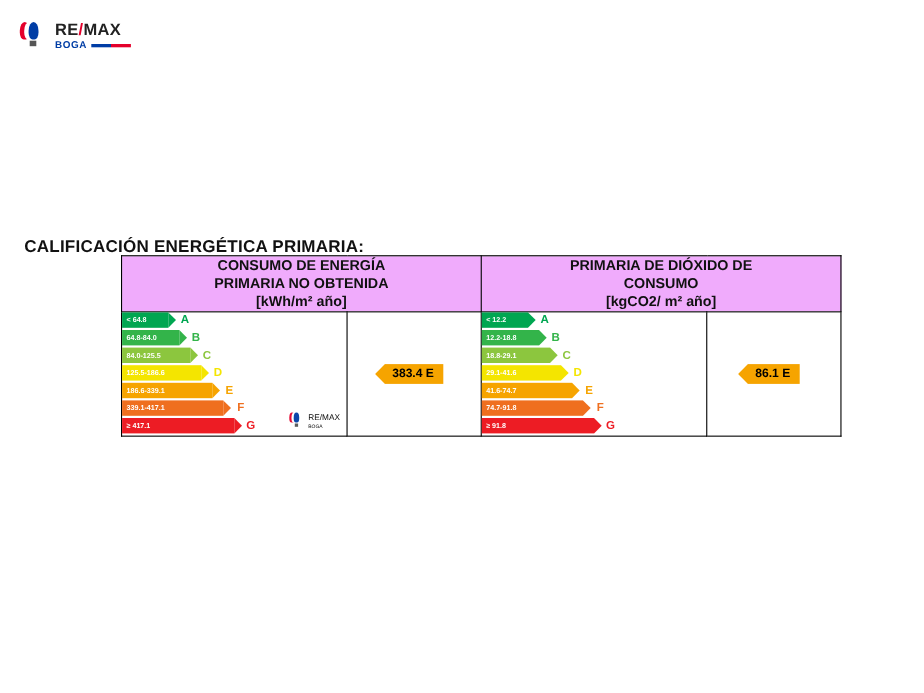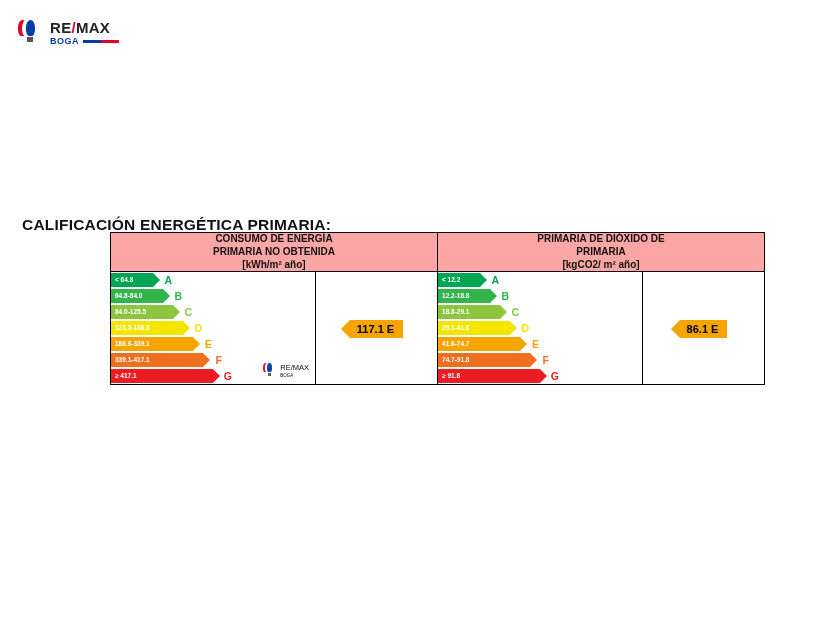--- a/index.html
+++ b/index.html
@@ -103,23 +103,23 @@
     width: 655px;
     border-collapse: collapse;
     table-layout: fixed;
   }
   .cert-table td {
     border: 1px solid #000;
     vertical-align: middle;
     padding: 0;
   }
   .hdr {
-    background: #fca5a5;
+    background: #f0abfc;
     text-align: center;
-    font-size: 10px;
+    font-size: 13px;
     font-weight: bold;
     color: #111;
     line-height: 1.28;
     padding: 7px 4px 9px 4px;
   }
   .col-scale { width: 205px; }
   .col-val   { width: 122px; }
 
   .scale-cell { padding: 7px 5px 7px 6px; position: relative; height: 112px; }
   .value-cell { text-align: center; height: 112px; }
@@ -242,21 +242,21 @@
   </colgroup>
   <tbody>
     <tr>
       <td class="hdr" colspan="2">
         <div>CONSUMO DE ENERGÍA</div>
         <div>PRIMARIA NO OBTENIDA</div>
         <div>[kWh/m² año]</div>
       </td>
       <td class="hdr" colspan="2">
         <div>PRIMARIA DE DIÓXIDO DE</div>
-        <div>PRIMARIA</div>
+        <div>CONSUMO</div>
         <div>[kgCO2/ m² año]</div>
       </td>
     </tr>
     <tr>
       <td class="scale-cell">
         <div id="energy-scale">
             <div class="bar-row">
               <div class="bar" style="width: 42px; background: rgb(0, 166, 81); color: rgb(0, 166, 81);">
                 <span class="rng" style="color: rgb(255, 255, 255);">&lt; 64.8</span>
                 <span class="letter" style="color: rgb(0, 166, 81);">A</span>
@@ -311,21 +311,21 @@
               <span>RE</span><span class="slash">/</span><span>MAX</span>
             </div>
             <div class="lt-sub">
               <span>BOGA</span>
               <span class="rule"></span>
             </div>
           </div>
         </div>
       </td>
       <td class="value-cell">
-        <span class="result-arrow" style="background: rgb(246, 164, 0); --c: #f6a400;">117.1 E</span>
+        <span class="result-arrow" style="background: rgb(246, 164, 0); --c: #f6a400;">383.4 E</span>
       </td>
       <td class="scale-cell">
         <div id="co2-scale">
             <div class="bar-row">
               <div class="bar" style="width: 42px; background: rgb(0, 166, 81); color: rgb(0, 166, 81);">
                 <span class="rng" style="color: rgb(255, 255, 255);">&lt; 12.2</span>
                 <span class="letter" style="color: rgb(0, 166, 81);">A</span>
               </div>
             </div>
             <div class="bar-row">

